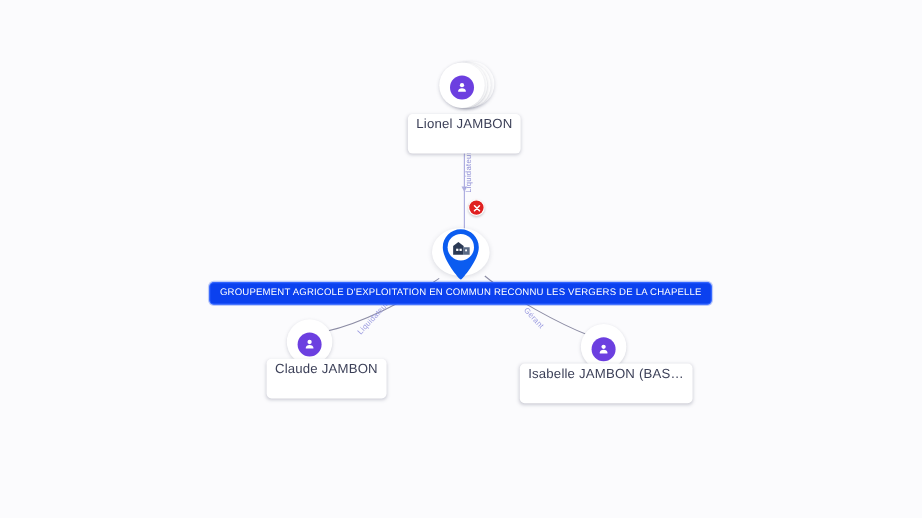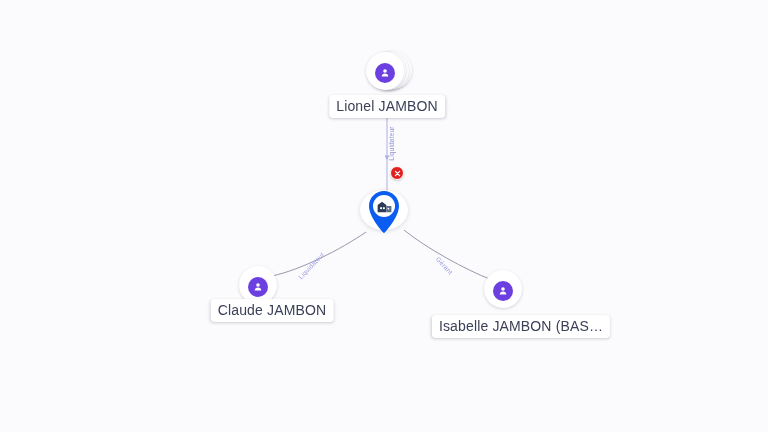--- a/index.html
+++ b/index.html
@@ -98,23 +98,23 @@
     align-items: center;
     justify-content: center;
   }
   .avatar-circle svg { display:block; }
 
   .node-label {
     position: absolute;
     transform: translateX(-50%);
     background: #ffffff;
     color: #3b3f57;
-    font-size: 14px;
+    font-size: 11px;
     line-height: 1;
-    padding: 4px 7px 5px 7px;
+    padding: 4px 7px 18px 7px;
     border-radius: 4px;
     box-shadow: 0 1px 3px rgba(60,64,90,.25);
     white-space: nowrap;
     letter-spacing: .15px;
   }
 
   
   .company-node {
     position: absolute;
     left: 384px;
@@ -238,21 +238,21 @@
     <div class="person-avatar-wrap">
       <div class="avatar-card main">
         <div class="avatar-circle">
           <svg width="12" height="12" viewBox="0 0 24 24" fill="#ffffff">
             <circle cx="12" cy="8" r="3.6"></circle>
             <path d="M12 13c-3.6 0-6.4 2.1-6.4 4.6V19h12.8v-1.4C18.4 15.1 15.6 13 12 13z"></path>
           </svg>
         </div>
       </div>
     </div>
-    <div class="node-label" style="left:16px; top:14px;margin-top:12px;">Isabelle JAMBON (BAS…</div>
+    <div class="node-label" style="left:0px; top:14px;">Isabelle JAMBON (BAS…</div>
   </div>
 
   <div class="company-node">
     <div class="pin">
       <div class="pin-halo"></div>
       <svg class="pin-shape" width="34" height="44" viewBox="0 0 34 44">
         <path d="M17 1C8.7 1 2 7.7 2 16c0 10.5 12.3 24.5 14.2 26.6.4.5 1.2.5 1.6 0C19.7 40.5 32 26.5 32 16 32 7.7 25.3 1 17 1z" fill="#0b5cf0"></path>
         <circle cx="17" cy="16" r="11" fill="#ffffff"></circle>
       </svg>
       <svg class="pin-icon" viewBox="0 0 24 22">
@@ -263,14 +263,15 @@
         <rect x="17" y="14" width="2.5" height="2.5" fill="#ffffff"></rect>
       </svg>
       <div class="error-badge">
         <svg width="7" height="7" viewBox="0 0 10 10">
           <path d="M2 2 L8 8 M8 2 L2 8" stroke="#ffffff" stroke-width="1.8" stroke-linecap="round"></path>
         </svg>
       </div>
     </div>
   </div>
 
+  <div class="company-label">GROUPEMENT AGRICOLE D'EXPLOITATION EN COMMUN RECONNU LES VERGERS DE LA CHAPELLE</div>
 
 </div>
 
 </body></html>

